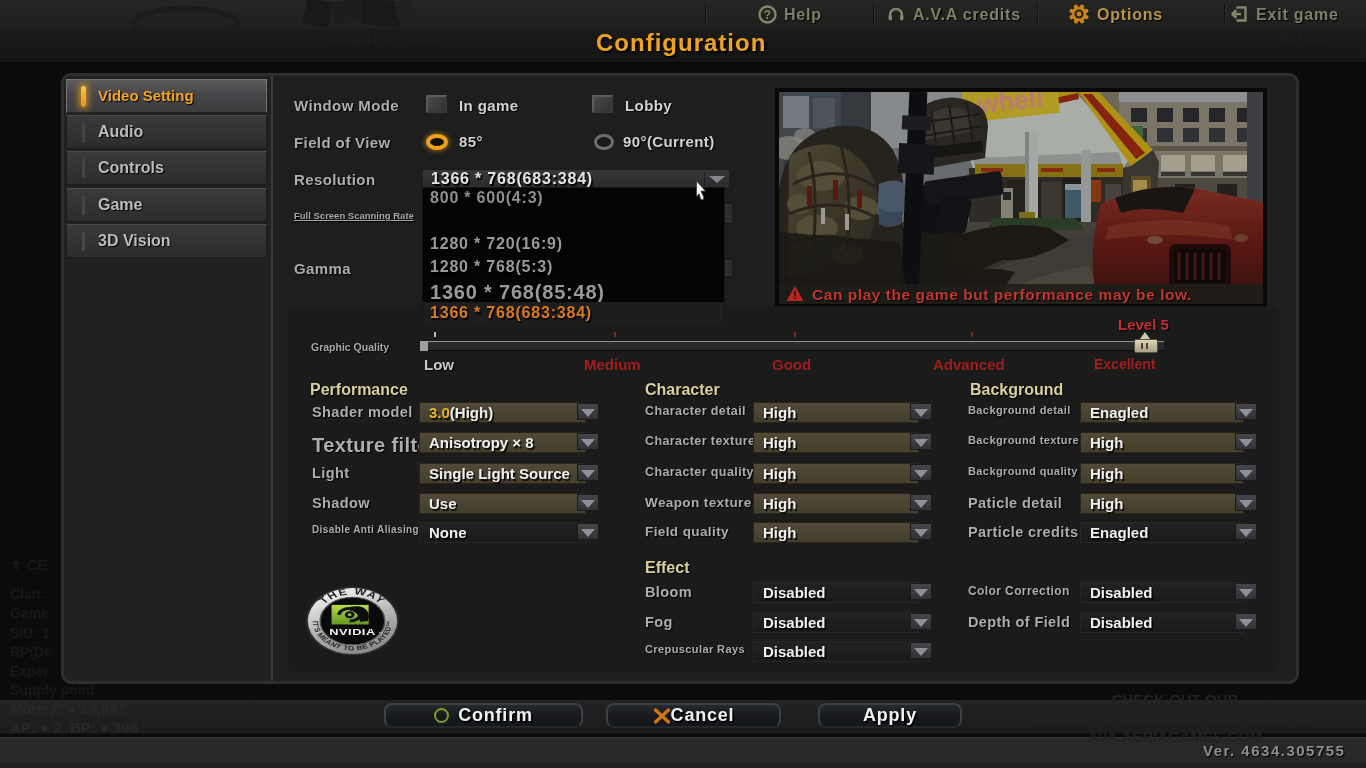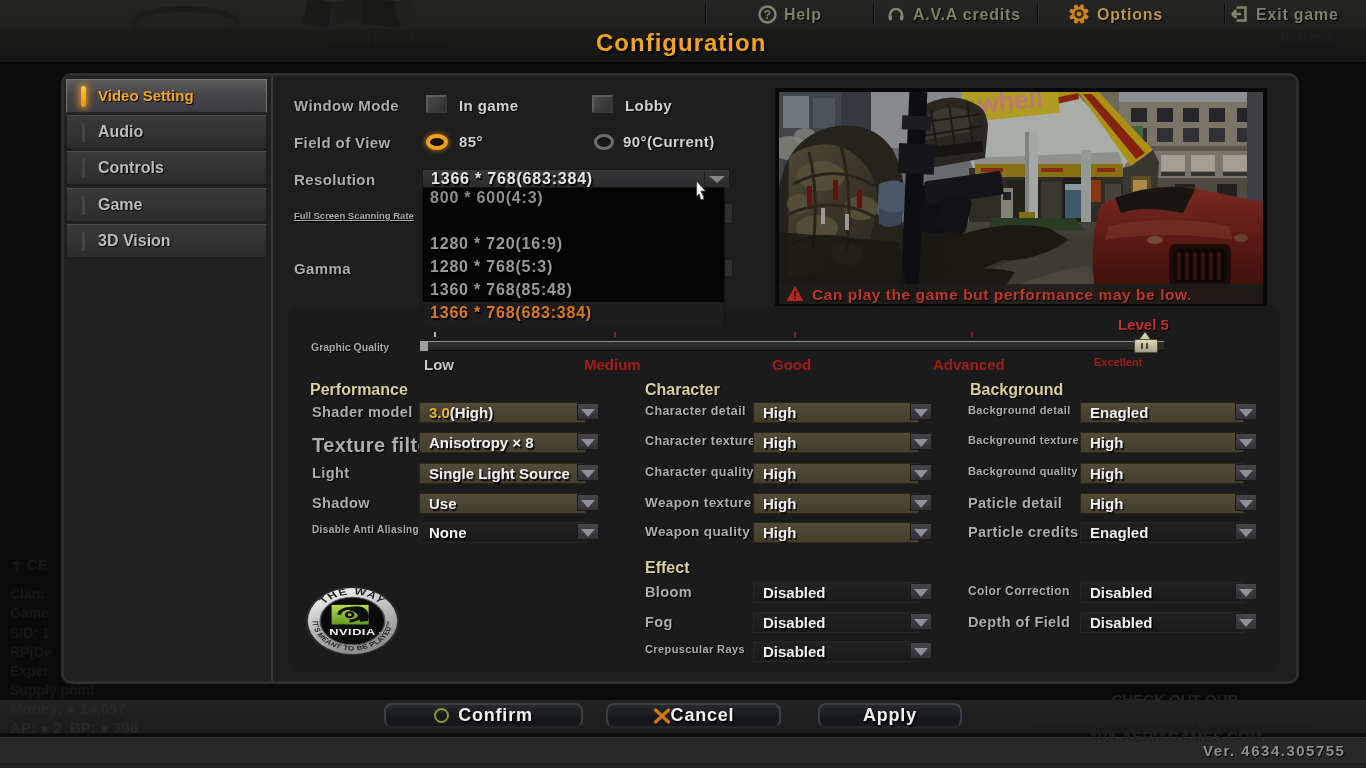--- a/index.html
+++ b/index.html
@@ -334,21 +334,21 @@
 <div class="abs" style="left:1140px;top:332px;width:0;height:0;border-left:5px solid transparent;border-right:5px solid transparent;border-bottom:7px solid #cfcab0;"></div>
 <div class="abs" style="left:1134px;top:339px;width:24px;height:14px;background:linear-gradient(#ddd6b8,#a9a289);border:1px solid #55503a;border-radius:2px;box-sizing:border-box;">
  <div class="abs" style="left:6px;top:3px;width:2px;height:6px;background:#4a4536;"></div>
  <div class="abs" style="left:11px;top:3px;width:2px;height:6px;background:#4a4536;"></div>
     </div>
 <div class="abs" style="left:1118px;top:316px;color:#c42f2f;font-size:15px;text-shadow:1px 1px 1px #000;">Level 5</div>
 <div class="abs" style="left:424px;top:356px;color:#c9c9c9;font-size:15px;text-shadow:1px 1px 1px #000;">Low</div>
 <div class="abs" style="left:584px;top:356px;color:#a01d1d;font-size:15px;">Medium</div>
 <div class="abs" style="left:772px;top:356px;color:#a01d1d;font-size:15px;">Good</div>
 <div class="abs" style="left:933px;top:356px;color:#a01d1d;font-size:15px;">Advanced</div>
-<div class="abs" style="left:1094px;top:356px;color:#a01d1d;font-size:11px;">Excellent</div>
+<div class="abs" style="left:1094px;top:356px;color:#a01d1d;font-size:14px;">Excellent</div>
 
 <div class="hdr" style="left:310px;top:381px;">Performance</div>
 <div class="hdr" style="left:645px;top:381px;">Character</div>
 <div class="hdr" style="left:970px;top:381px;">Background</div>
 <div class="hdr" style="left:645px;top:559px;">Effect</div>
 
 <div class="lbl" style="left:312px;top:404px;font-size:14.5px;">Shader model</div>
     <div class="selbox olive" style="left:419px;top:402px;width:156px;"><span style="color:#e9b621;">3.0</span>(High)</div>
     <div class="arrowbtn" style="left:577px;top:403px;"></div>
 <div class="lbl" style="left:312px;top:434px;font-size:20px;">Texture filter</div>
@@ -368,21 +368,21 @@
     <div class="arrowbtn" style="left:910px;top:403px;"></div>
 <div class="lbl" style="left:645px;top:434px;font-size:12.5px;">Character texture</div>
     <div class="selbox olive" style="left:753px;top:432px;width:155px;">High</div>
     <div class="arrowbtn" style="left:910px;top:433px;"></div>
 <div class="lbl" style="left:645px;top:465px;font-size:12.5px;">Character quality</div>
     <div class="selbox olive" style="left:753px;top:463px;width:155px;">High</div>
     <div class="arrowbtn" style="left:910px;top:464px;"></div>
 <div class="lbl" style="left:645px;top:495px;font-size:13.5px;">Weapon texture</div>
     <div class="selbox olive" style="left:753px;top:493px;width:155px;">High</div>
     <div class="arrowbtn" style="left:910px;top:494px;"></div>
-<div class="lbl" style="left:645px;top:524px;font-size:13.5px;">Weapon quality</div>
+<div class="lbl" style="left:645px;top:524px;font-size:13.5px;">Field quality</div>
     <div class="selbox olive" style="left:753px;top:522px;width:155px;">High</div>
     <div class="arrowbtn" style="left:910px;top:523px;"></div>
 <div class="lbl" style="left:968px;top:404px;font-size:11px;">Background detail</div>
     <div class="selbox olive" style="left:1080px;top:402px;width:153px;">Enagled</div>
     <div class="arrowbtn" style="left:1235px;top:403px;"></div>
 <div class="lbl" style="left:968px;top:434px;font-size:11px;">Background texture</div>
     <div class="selbox olive" style="left:1080px;top:432px;width:153px;">High</div>
     <div class="arrowbtn" style="left:1235px;top:433px;"></div>
 <div class="lbl" style="left:968px;top:465px;font-size:11px;">Background quality</div>
     <div class="selbox olive" style="left:1080px;top:463px;width:153px;">High</div>
@@ -419,21 +419,21 @@
 <div class="abs" style="left:423px;top:187px;width:301px;height:23px;">
       <div class="abs" style="left:7px;top:2px;color:#8f8f8f;font-size:16px;letter-spacing:0.8px;text-shadow:1.5px 1.5px 1px #000;">800 * 600(4:3)</div>
     </div>
 <div class="abs" style="left:423px;top:233px;width:301px;height:23px;">
       <div class="abs" style="left:7px;top:2px;color:#9a9a9a;font-size:16px;letter-spacing:0.8px;text-shadow:1.5px 1.5px 1px #000;">1280 * 720(16:9)</div>
     </div>
 <div class="abs" style="left:423px;top:256px;width:301px;height:23px;">
       <div class="abs" style="left:7px;top:2px;color:#9a9a9a;font-size:16px;letter-spacing:0.8px;text-shadow:1.5px 1.5px 1px #000;">1280 * 768(5:3)</div>
     </div>
 <div class="abs" style="left:423px;top:279px;width:301px;height:23px;">
-      <div class="abs" style="left:7px;top:2px;color:#9a9a9a;font-size:16px;letter-spacing:0.8px;text-shadow:1.5px 1.5px 1px #000;">1360 * 768(85:48)</div>
+      <div class="abs" style="left:7px;top:2px;color:#9a9a9a;font-size:20px;letter-spacing:0.8px;text-shadow:1.5px 1.5px 1px #000;">1360 * 768(85:48)</div>
     </div>
 <div class="abs" style="left:423px;top:302px;width:301px;height:23px;background:#1d1d1d;">
       <div class="abs" style="left:7px;top:2px;color:#db7a1e;font-size:16px;letter-spacing:0.8px;text-shadow:1.5px 1.5px 1px #000;">1366 * 768(683:384)</div>
     </div>
 
 <svg class="abs" style="left:695px;top:180px;" width="12" height="22" viewBox="0 0 12 22">
  <path d="M1.5 1 L10.5 11 L6 11.2 L8.6 16.5 L8.6 19.5 L5.6 19.5 L4.2 14 L1.5 16.5 Z" fill="#edf3e9" stroke="#3a3a3a" stroke-width="0.8"></path>
     </svg>
 
 <svg class="abs" style="left:305px;top:586px;" width="95" height="70" viewBox="0 0 100 100" preserveAspectRatio="none">

